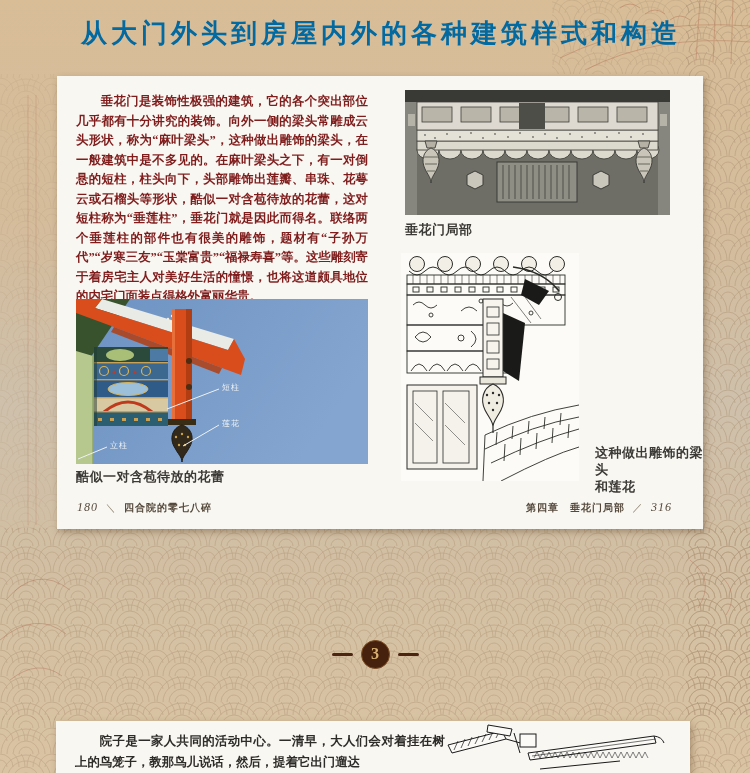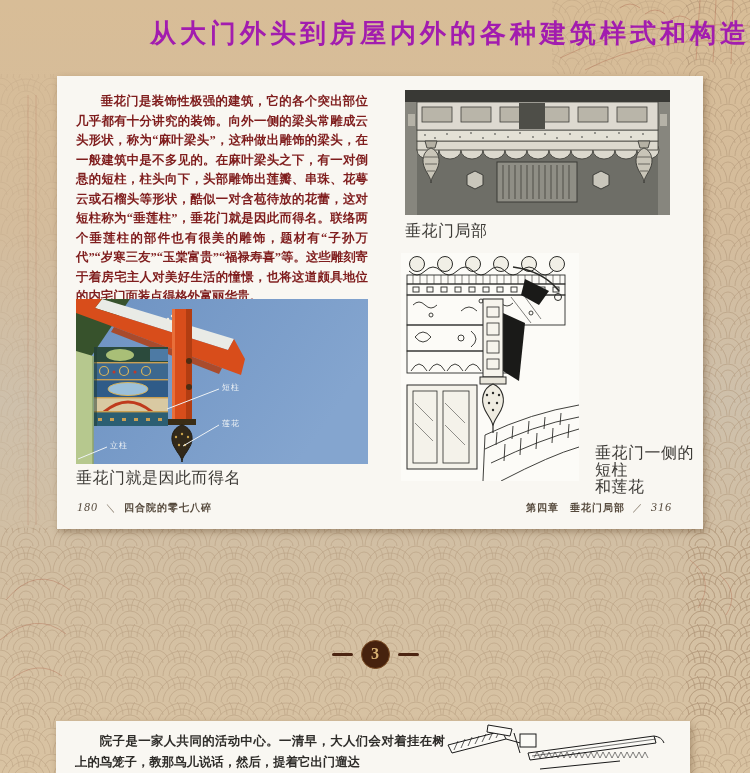--- a/index.html
+++ b/index.html
@@ -5,40 +5,40 @@
   html,body{margin:0;padding:0;}
   body{
     width:750px;height:773px;overflow:hidden;position:relative;
     font-family:"Liberation Serif","DejaVu Serif",serif;
     background:linear-gradient(180deg,#d8bd97 0%,#d4bc9c 30%,#cec0ab 52%,#d2bfa3 72%,#d9c3a2 100%);
   }
   .stage{position:absolute;inset:0;width:750px;height:773px;}
   .bg-svg{position:absolute;left:0;top:0;z-index:0;}
   .main-title{
     position:absolute;left:12px;right:0;top:16px;z-index:3;
-    text-align:right;font-size:26px;font-weight:bold;color:#a21caf;
+    text-align:center;font-size:26px;font-weight:bold;color:#0369a1;
     letter-spacing:4px;margin:0;
   }
   .page{
     position:absolute;background:#f9f7f2;z-index:2;
     box-shadow:2px 3px 7px rgba(88,58,28,.38);
   }
   .page1{left:57px;top:76px;width:646px;height:453px;}
   .page2{left:56px;top:721px;width:634px;height:52px;overflow:hidden;}
   .body-para{
     position:absolute;left:19px;top:16px;width:292px;margin:0;
     font-size:12.4px;line-height:19.5px;color:#7f1d1d;font-weight:600;
     text-align:justify;text-indent:2em;
   }
   .illo{position:absolute;display:block;}
   .illo-color{left:19px;top:223px;}
   .illo-bw1{left:348px;top:14px;}
   .illo-bw2{left:344px;top:177px;}
   .caption{
-    position:absolute;font-size:16px;color:#3c3a36;font-weight:400;letter-spacing:.5px;
+    position:absolute;font-size:13px;color:#3c3a36;font-weight:700;letter-spacing:.5px;
   }
   .cap-color{left:19px;top:392px;}
   .cap-bw1{left:348px;top:145px;}
   .cap-bw2{left:538px;top:368px;width:112px;line-height:17px;}
   .page-footer{
     position:absolute;top:424px;font-size:10px;color:#6e6356;letter-spacing:1px;
   }
   .pf-left{left:20px;}
   .pf-right{right:31px;}
   .pf-num{font-style:italic;font-size:12px;color:#55493c;}
@@ -194,21 +194,21 @@
         <line x1="91" y1="110" x2="143" y2="90"></line>
         <line x1="107" y1="147" x2="143" y2="126"></line>
         <line x1="2" y1="160" x2="31" y2="148"></line>
       </g>
       <g fill="#eef2f5" font-size="8" letter-spacing="1">
         <text x="146" y="91">短柱</text>
         <text x="146" y="127">莲花</text>
         <text x="34" y="149">立柱</text>
       </g>
     </svg>
-    <div class="caption cap-color">垂花门就是因此而得名</div>
+    <div class="caption cap-color">酷似一对含苞待放的花蕾</div>
 
     <svg class="illo illo-bw1" width="265" height="125" viewBox="0 0 265 125">
       <rect width="265" height="125" fill="#63625c"></rect>
       <rect x="0" y="0" width="265" height="12" fill="#393935"></rect>
       <rect x="0" y="12" width="12" height="113" fill="#87867e"></rect>
       <rect x="253" y="12" width="12" height="113" fill="#87867e"></rect>
       <rect x="3" y="24" width="7" height="12" fill="#b5b2a7"></rect>
         <rect x="255" y="24" width="7" height="12" fill="#b5b2a7"></rect>
       <rect x="12" y="60" width="241" height="65" fill="#6e6e67"></rect>
       <rect x="92" y="72" width="80" height="40" fill="#8f8e85" stroke="#3a3a36"></rect>
@@ -378,21 +378,21 @@
         <path d="M84,182 Q130,160 178,152"></path>
         <path d="M84,196 Q132,172 178,164"></path>
         <path d="M96,179 l-1,13 M112,173 l-1,13 M128,168 l-1,13 M144,164 l-1,12 M160,160 l-1,12"></path>
         <path d="M90,210 Q140,186 178,176"></path>
         <path d="M104,191 l-1,17 M120,185 l-1,17 M136,180 l-1,16 M152,175 l-1,15 M168,171 l-1,14"></path>
         <path d="M100,228 Q150,202 178,194"></path>
         <path d="M84,182 L82,228"></path>
       </g>
     </svg>
     <div class="caption cap-bw2">
-      <div>垂花门一侧的短柱</div>
+      <div>这种做出雕饰的梁头</div>
       <div>和莲花</div>
     </div>
 
     <div class="page-footer pf-left">
       <span class="pf-num">180</span>
       <span class="pf-sep">＼</span>
       <span class="pf-title">四合院的零七八碎</span>
     </div>
     <div class="page-footer pf-right">
       <span class="pf-title">第四章　垂花门局部</span>

